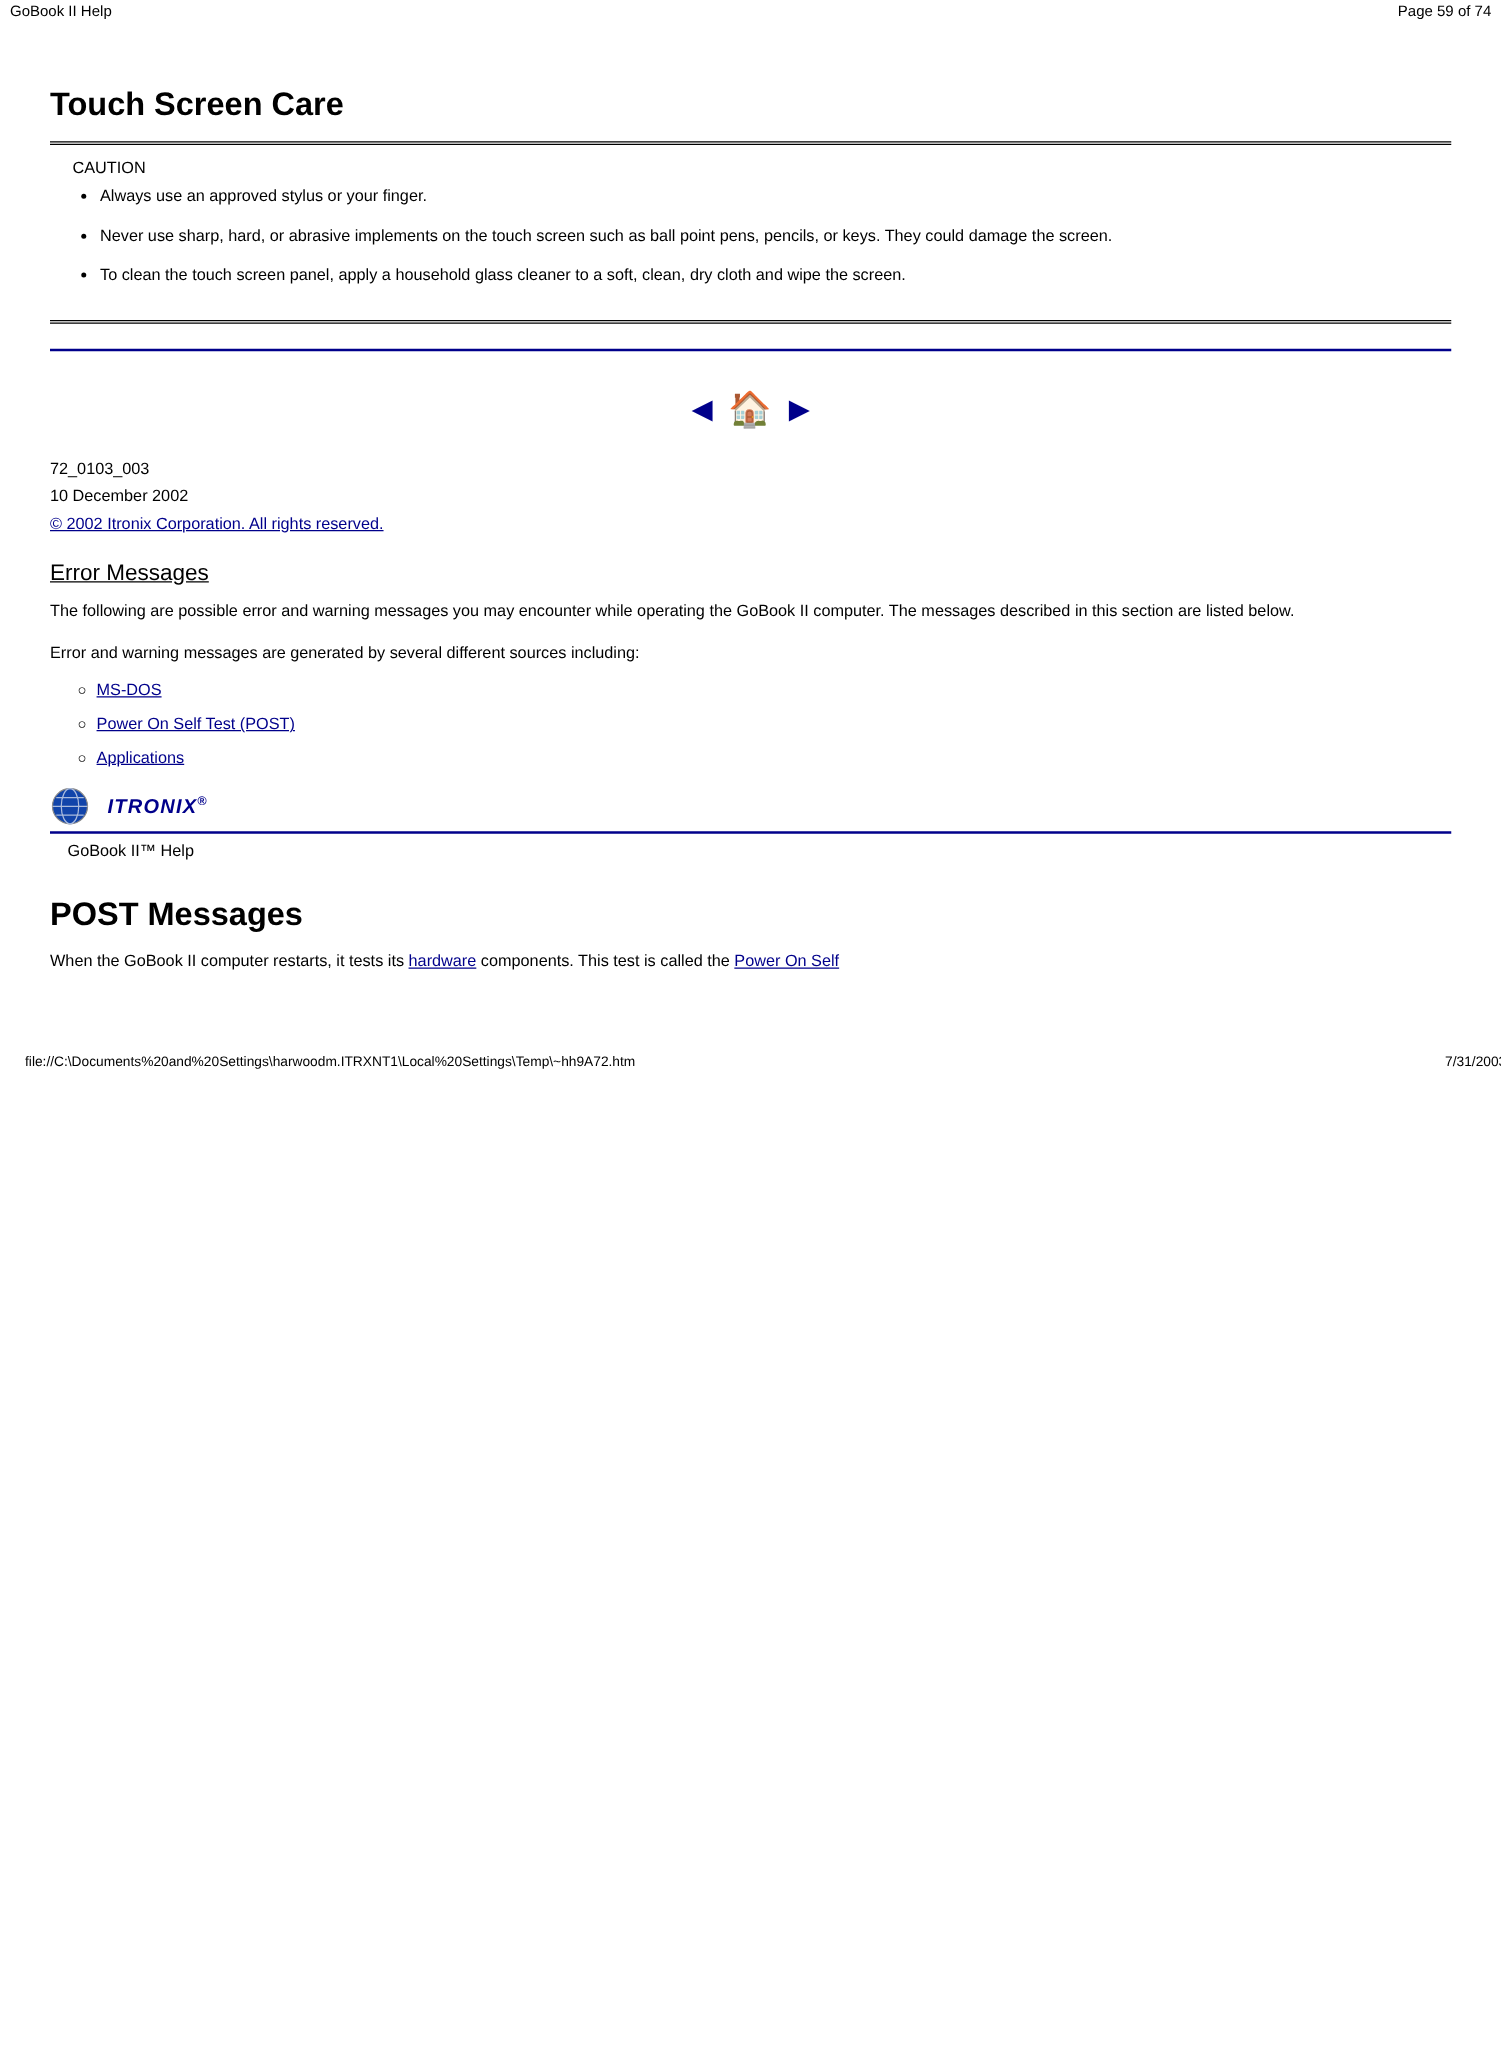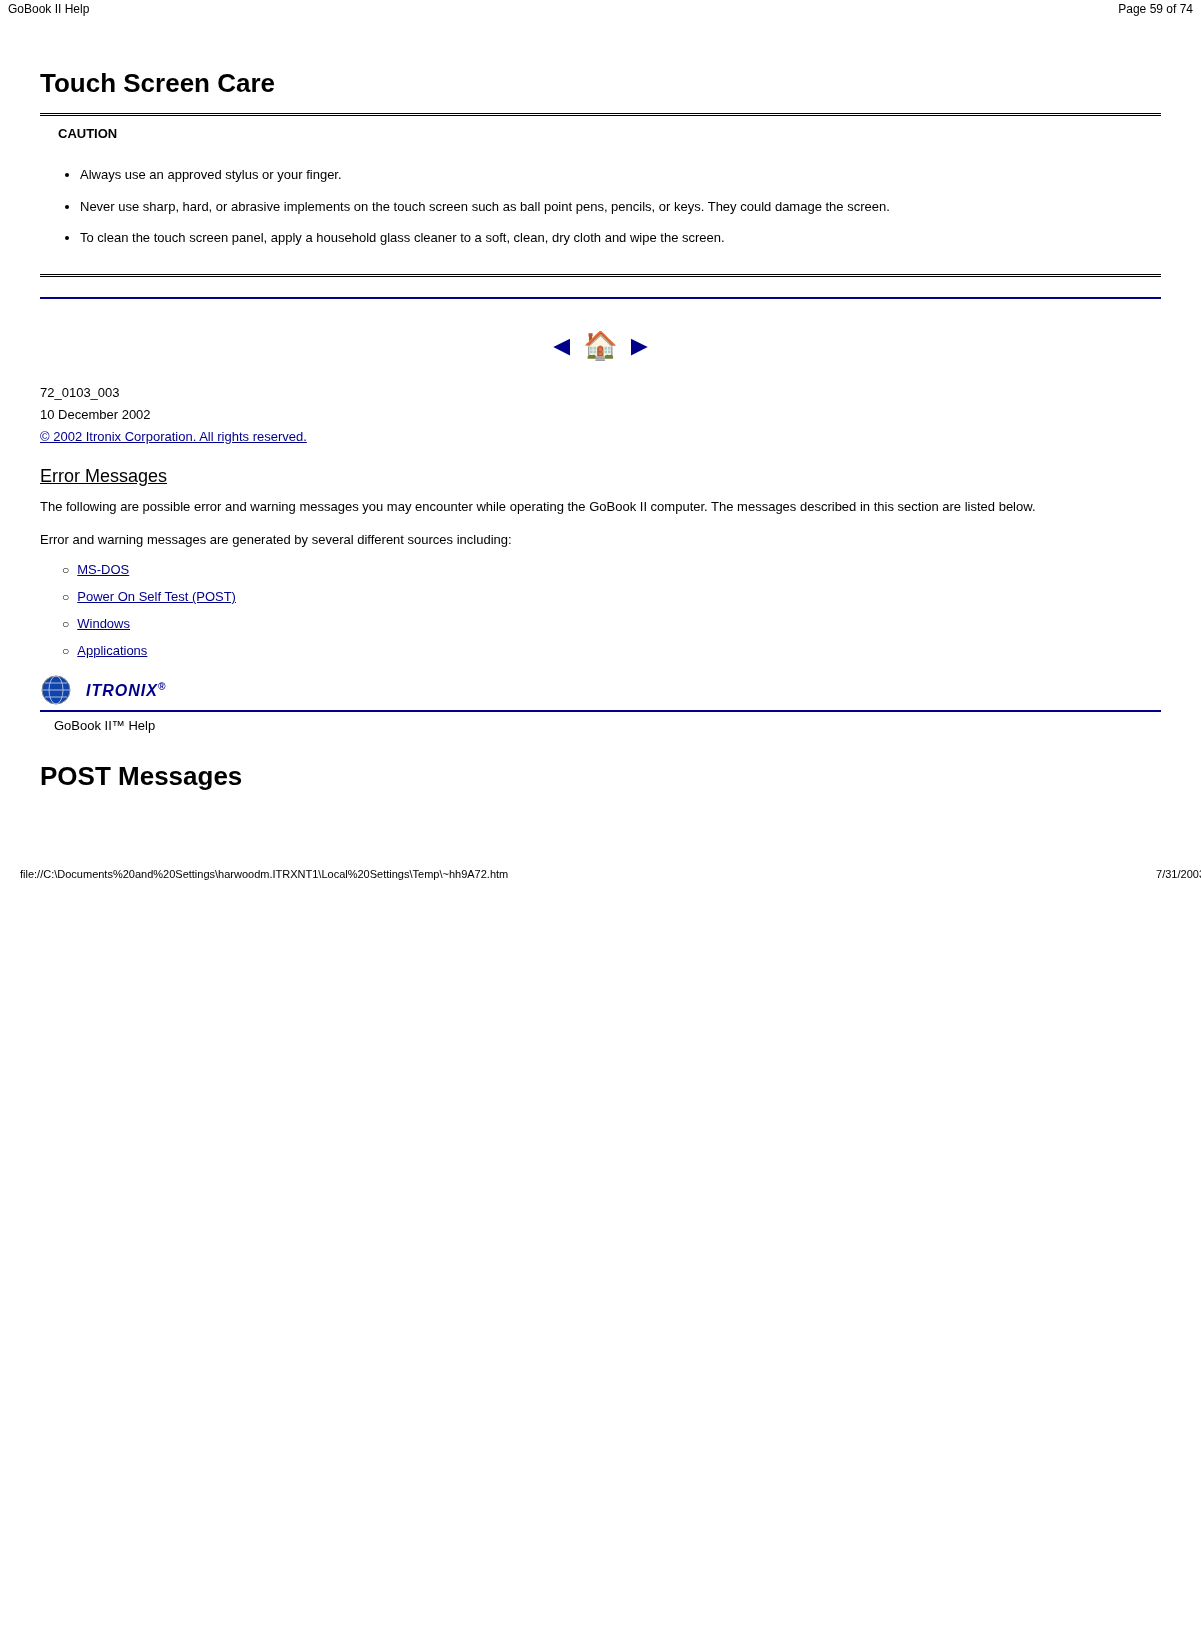--- a/index.html
+++ b/index.html
@@ -32,23 +32,23 @@
       margin-bottom: 14px;
       margin-top: 30px;
     }
     .caution-box {
       border-top: 3px double #000;
       border-bottom: 3px double #000;
       padding: 10px 18px 14px 18px;
       margin-bottom: 20px;
     }
     .caution-title {
-      font-weight: bold;
+      font-weight: normal;
       font-size: 13px;
-      margin-bottom: 24px;
+      margin-bottom: 6px;
     }
     .caution-box ul {
       list-style: disc;
       padding-left: 22px;
     }
     .caution-box ul li {
       margin-bottom: 12px;
       line-height: 1.5;
     }
     .blue-divider {
@@ -206,23 +206,20 @@
 
   <div class="section-body">Error and warning messages are generated by several different sources including:</div>
 
   <div class="error-sources">
     <ul>
       <li>
         <a href="#msdos">MS-DOS</a>
       </li>
       <li>
         <a href="#post">Power On Self Test (POST)</a>
-      </li>
-      <li>
-        <a href="#windows">Windows</a>
       </li>
       <li>
         <a href="#applications">Applications</a>
       </li>
     </ul>
   </div>
 
   <div class="itronix-logo-area">
     <div class="itronix-full-logo">
 
@@ -238,19 +235,22 @@
       </span>
     </div>
   </div>
 
   <div class="footer-bar">
     <span class="footer-bar-text">GoBook II™ Help</span>
   </div>
 
   <h1 class="post-heading">POST Messages</h1>
 
+  <p class="post-body">
+    <span>When the GoBook II computer restarts, it tests its </span><a href="#hardware">hardware</a><span> components. This test is called the </span><a href="#power-on-self">Power On Self</a>
+  </p>
 
 </div>
 
 <div class="bottom-bar">
   <span>file://C:\Documents%20and%20Settings\harwoodm.ITRXNT1\Local%20Settings\Temp\~hh9A72.htm</span>
   <span>7/31/2003</span>
 </div>
 
 </body></html>

